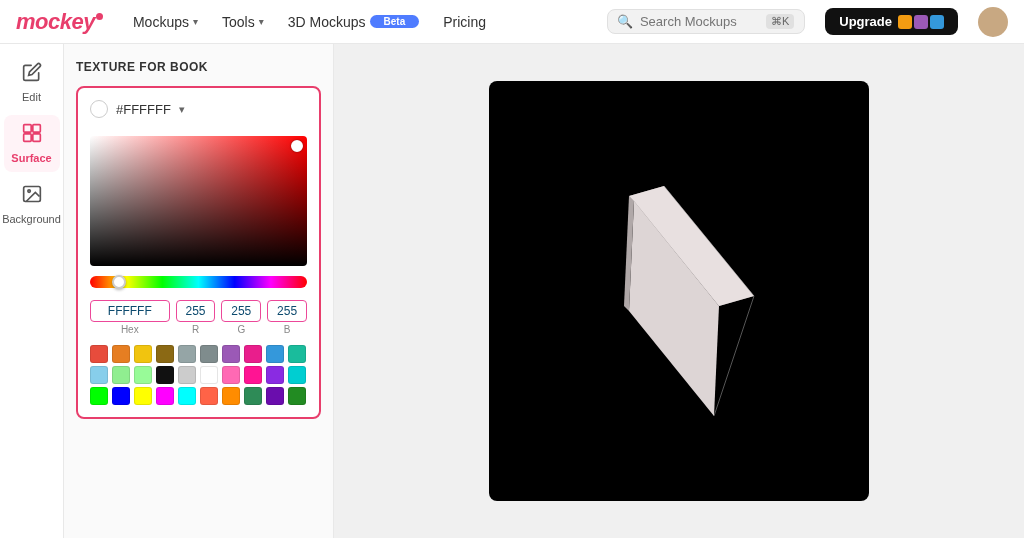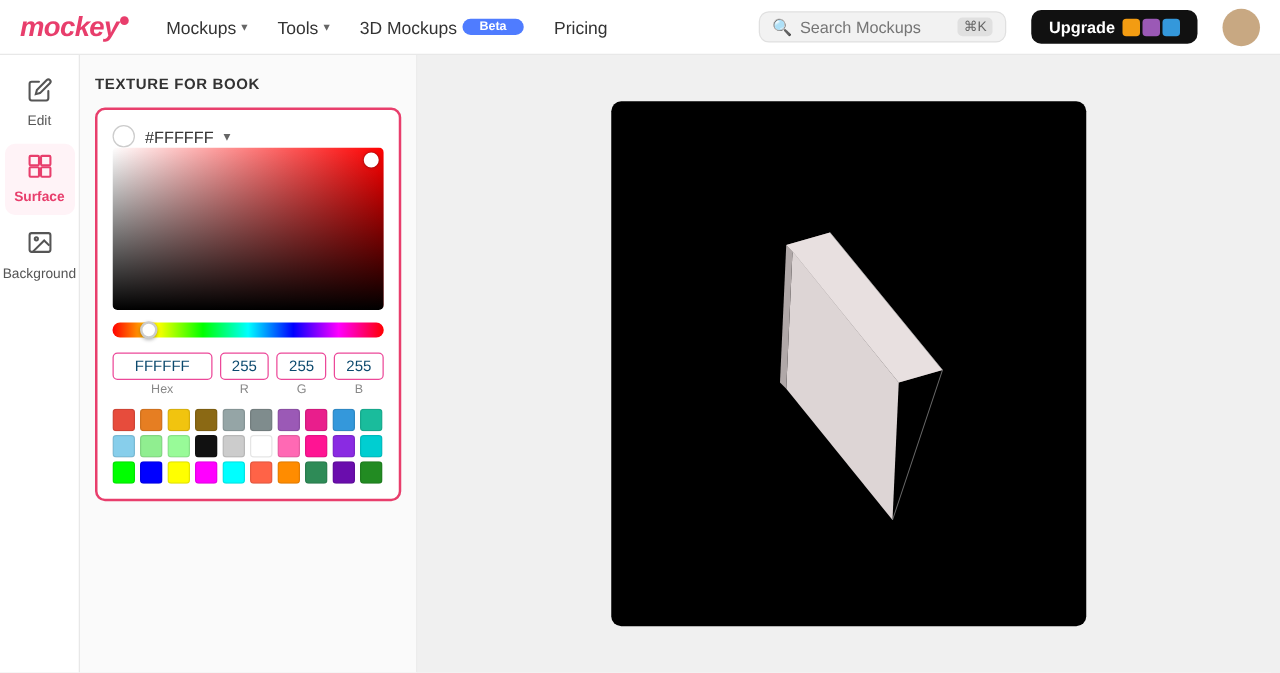--- a/index.html
+++ b/index.html
@@ -67,21 +67,21 @@
     }
     .panel-title { font-size: 12px; font-weight: 700; color: #333; text-transform: uppercase; letter-spacing: 0.5px; margin-bottom: 12px; }
 
     
     .color-card {
       background: #fff; border: 2px solid #e83e6c; border-radius: 8px; padding: 12px; overflow: hidden;
     }
     .color-section-label { font-size: 12px; font-weight: 600; color: #333; margin-bottom: 10px; }
 
     .color-selector {
-      display: flex; align-items: center; gap: 8px; margin-bottom: 0;
+      display: flex; align-items: center; gap: 8px; margin-bottom: 18px;
     }
     .color-circle { width: 18px; height: 18px; border-radius: 50%; background: #fff; border: 1px solid #ccc; }
     .color-hex-label { font-size: 13px; color: #333; font-weight: 500; }
     .color-dropdown-arrow { font-size: 11px; color: #666; }
 
     
     .gradient-picker {
       position: relative; width: 100%; height: 130px; border-radius: 4px; overflow: hidden; margin-bottom: 10px; cursor: crosshair;
       background: linear-gradient(to bottom, rgba(0,0,0,0) 0%, #000 100%),
                   linear-gradient(to right, #fff 0%, #ff0000 100%);

